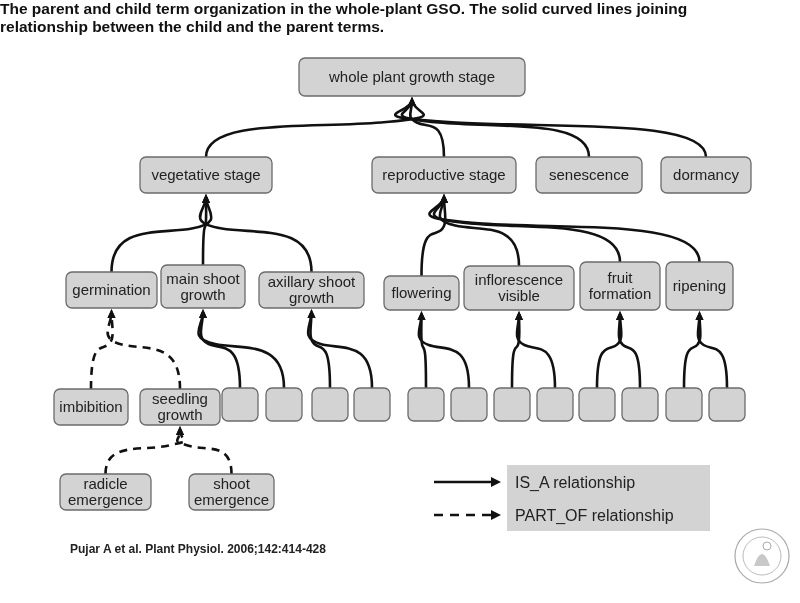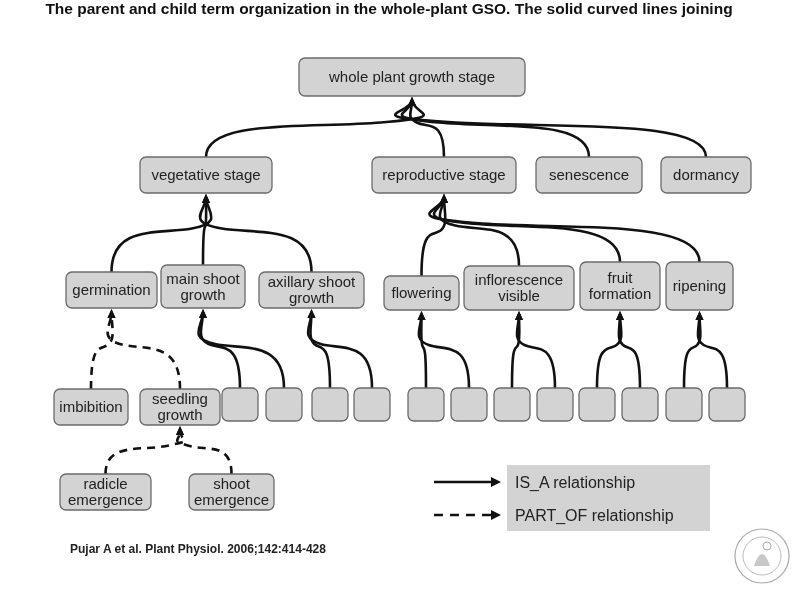--- a/index.html
+++ b/index.html
@@ -1,34 +1,35 @@
 <!DOCTYPE html>
 <html><head>
 <meta charset="utf-8">
 <style>
   html, body { margin:0; padding:0; background:#ffffff; }
   body { width:800px; height:603px; position:relative; overflow:hidden; font-family:"Liberation Sans", sans-serif; }
-  .title { position:absolute; left:0; top:0; width:692px; text-align:center; font-weight:bold; font-size:15.5px; line-height:18px; color:#111; font-family:"Liberation Sans", sans-serif;padding-left:43px; }
+  .title { position:absolute; left:0; top:0; width:692px; text-align:left; font-weight:bold; font-size:15.5px; line-height:18px; color:#111; font-family:"Liberation Sans", sans-serif; }
   .title div { white-space:nowrap; }
   svg#diagram { position:absolute; left:0; top:0; }
   .node rect { fill:#d3d3d3; stroke:#6b6b6b; stroke-width:1.3; }
   .node text { font-family:"Liberation Sans", sans-serif; font-size:15px; fill:#222; text-anchor:middle; }
   .edge { fill:none; stroke:#111; stroke-width:2.6; }
   .edge.dashed { stroke-dasharray:8 6; }
   .arrowhead { fill:#111; }
   .legend-box { fill:#d3d3d3; }
   .legend-text { font-family:"Liberation Sans", sans-serif; font-size:16px; fill:#222; }
   .citation { position:absolute; left:54px; top:542px; font-size:12px; font-weight:bold; color:#222; font-family:"Liberation Sans", sans-serif;padding-left:16px; }
   .seal { position:absolute; left:732px; top:522px; width:60px; height:70px; }
 </style>
 </head>
 <body>
 
 <div class="title">
   <div>The parent and child term organization in the whole-plant GSO. The solid curved lines joining</div>
+  <div>relationship between the child and the parent terms.</div>
 </div>
 
 <svg id="diagram" width="800" height="603">
   <g id="edges-layer">
       <path d="M206,157 C206,118.5 309,128.5 381.1,122.5 S412,114 412,100" class="edge"></path>
       <polygon points="408,106 412,97 416,106" class="arrowhead"></polygon>
       <path d="M444,157 C444,118.5 428,128.5 416.8,122.5 S412,114 412,100" class="edge"></path>
       <polygon points="408,106 412,97 416,106" class="arrowhead"></polygon>
       <path d="M589,157 C589,118.5 500.5,128.5 438.55,122.5 S412,114 412,100" class="edge"></path>
       <polygon points="408,106 412,97 416,106" class="arrowhead"></polygon>

